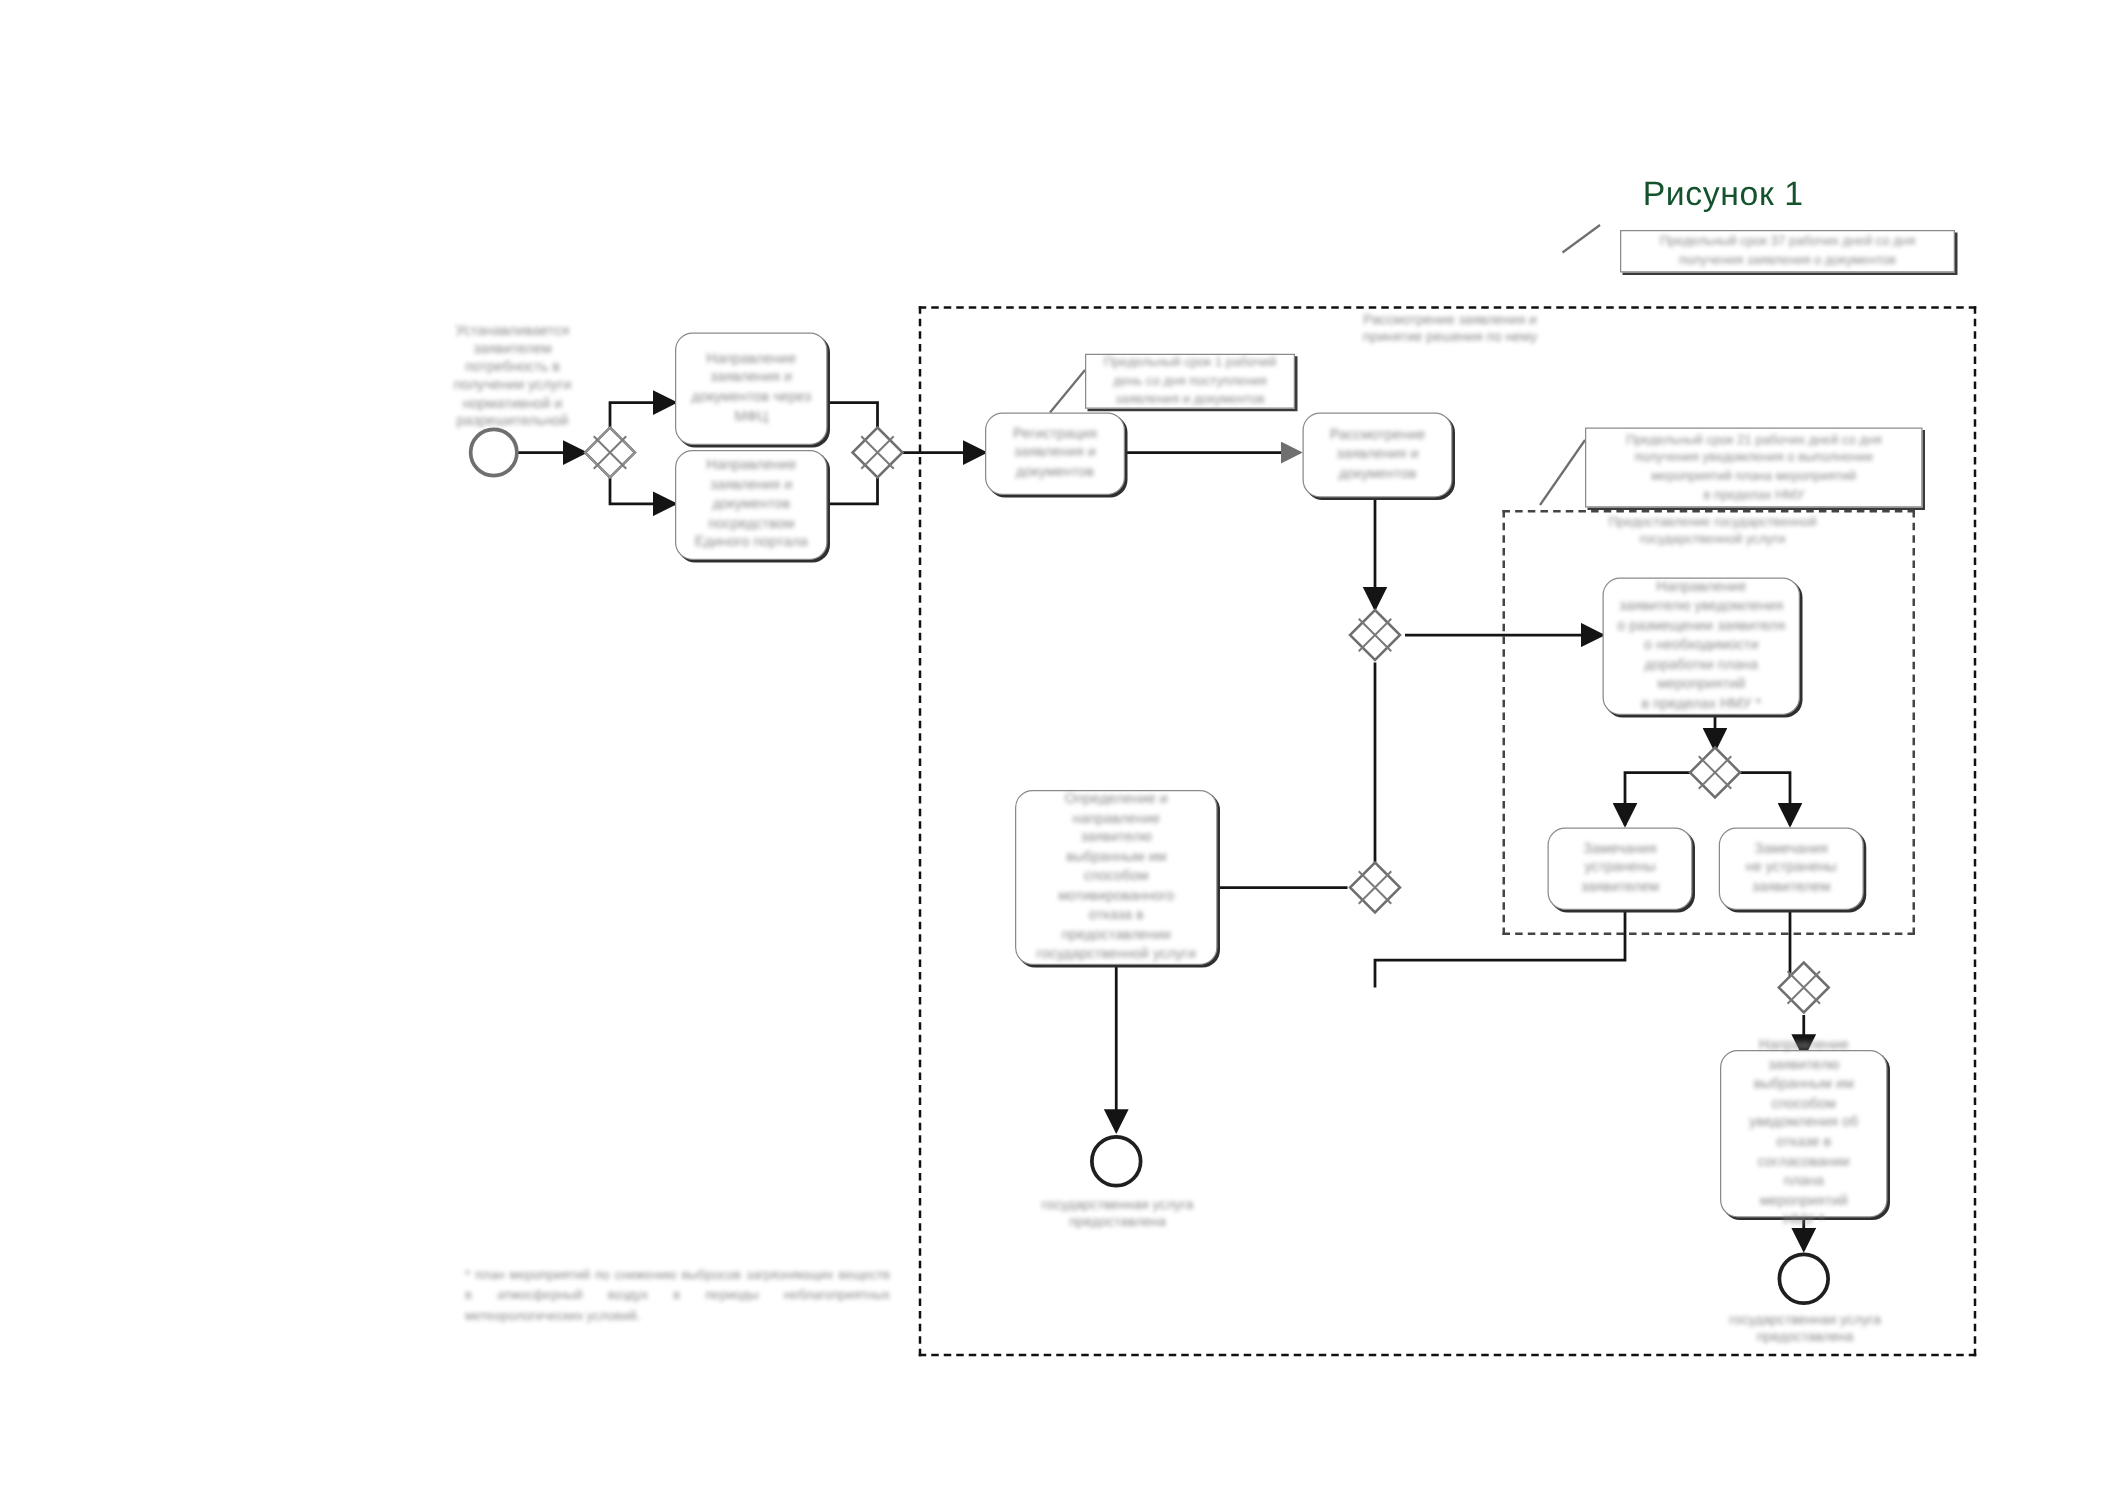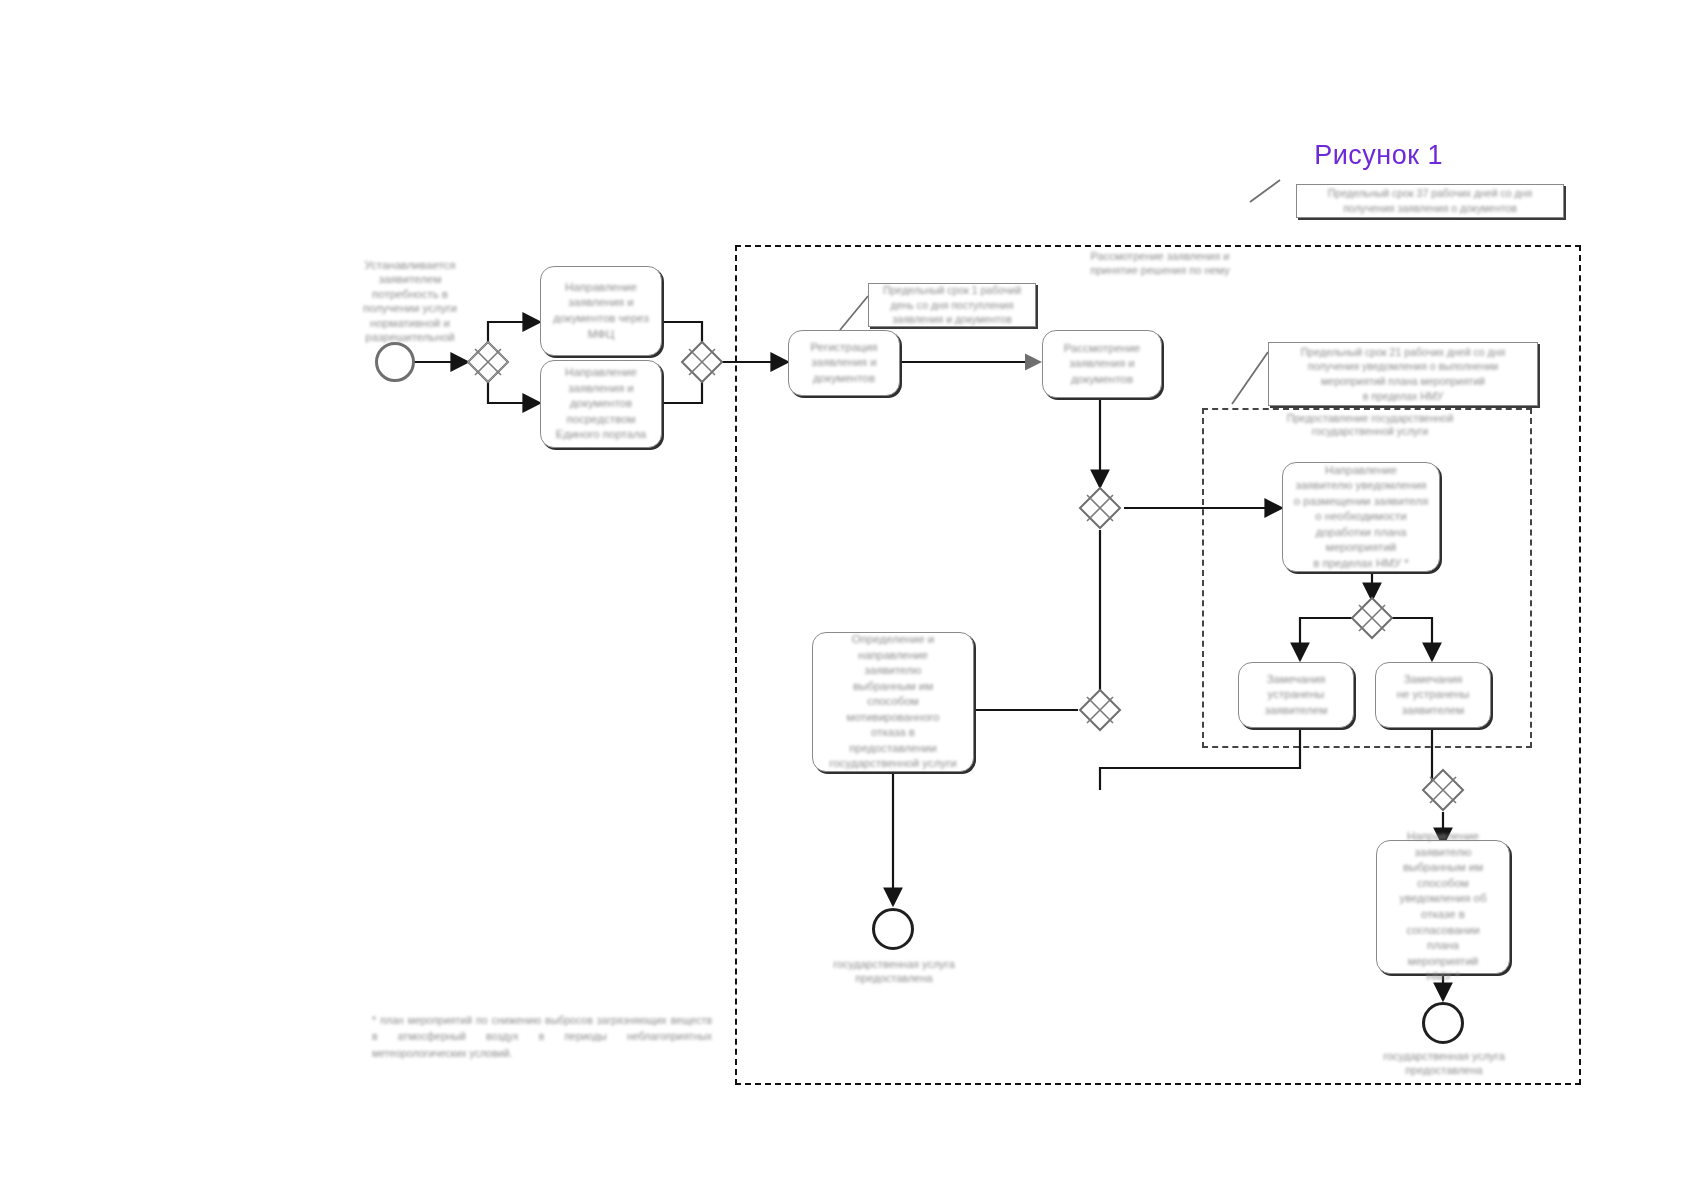--- a/index.html
+++ b/index.html
@@ -16,21 +16,21 @@
   
   .blur{
     color:#8d8d8d;
     filter:blur(1.6px);
     -webkit-filter:blur(1.6px);
   }
 
   
   #fig-title{
     position:absolute;right:253px;top:140px;
-    font-size:27px;color:#6d28d9;letter-spacing:.5px;
+    font-size:27px;color:#14532d;letter-spacing:.5px;
   }
 
   
   .node{
     position:absolute;
     border:1.6px solid #8a8a8a;
     border-radius:14px;
     background:#fff;
     box-shadow:2px 2px 0 0 #2f2f2f;
     display:flex;align-items:center;justify-content:center;

